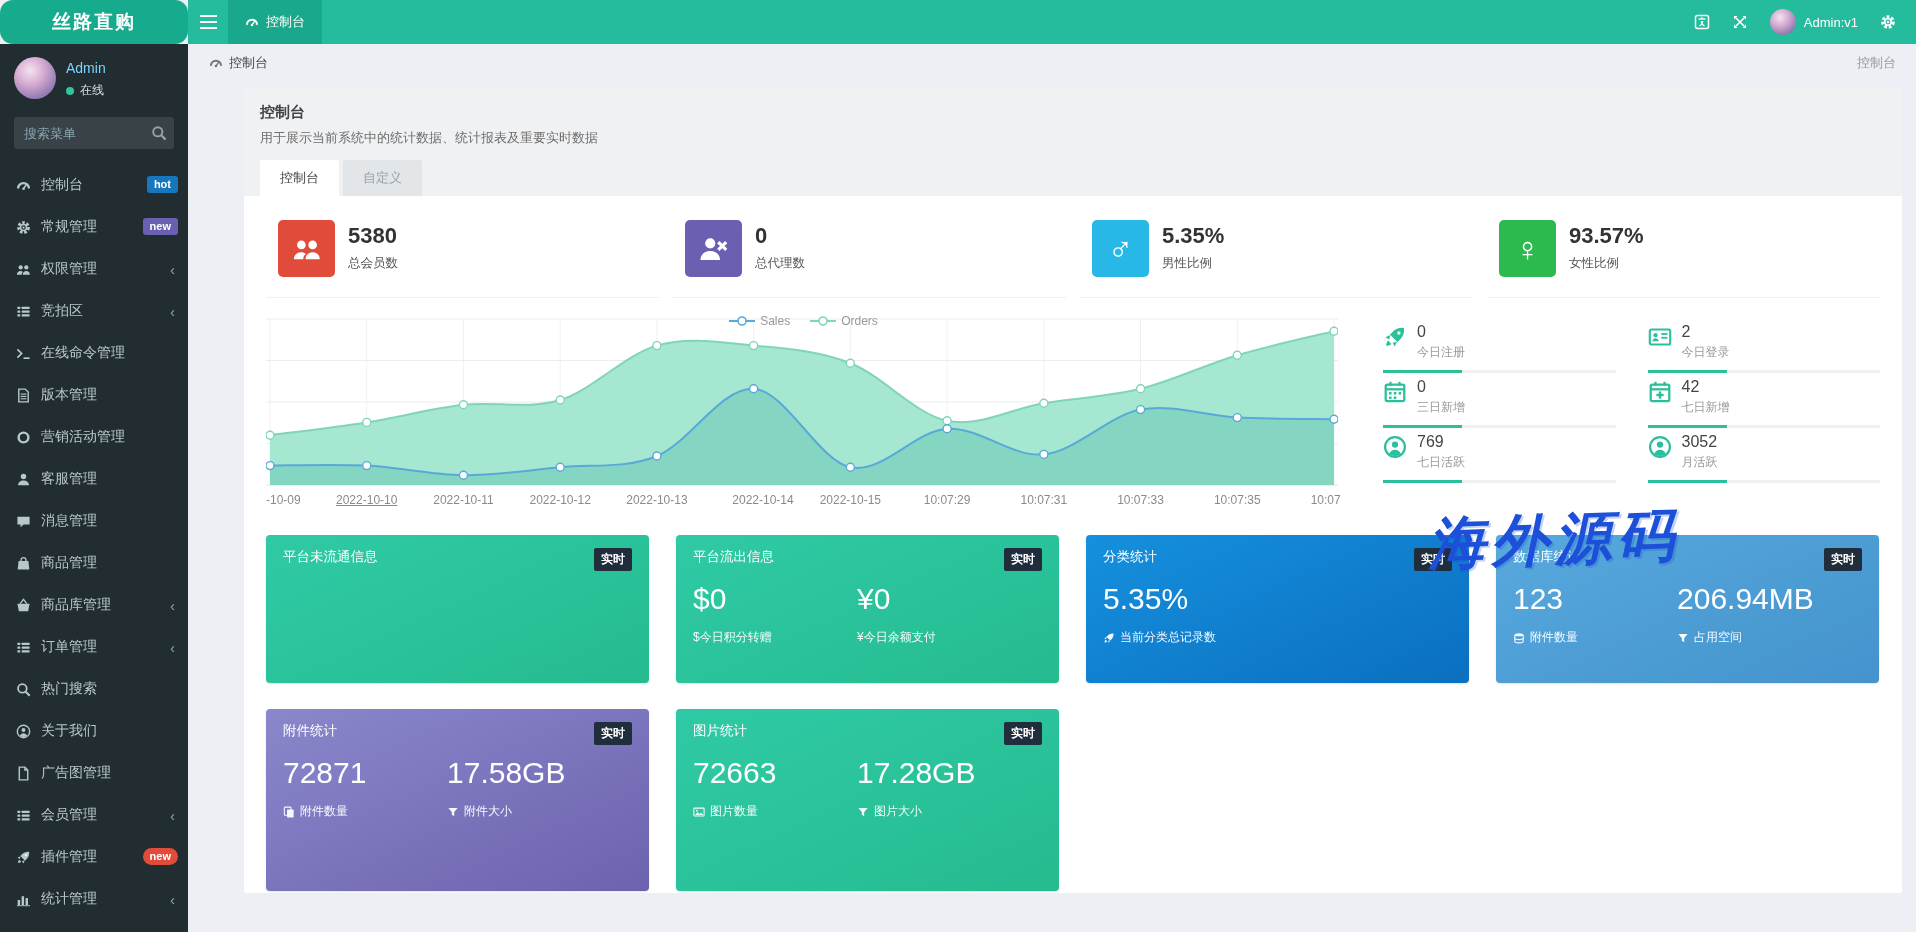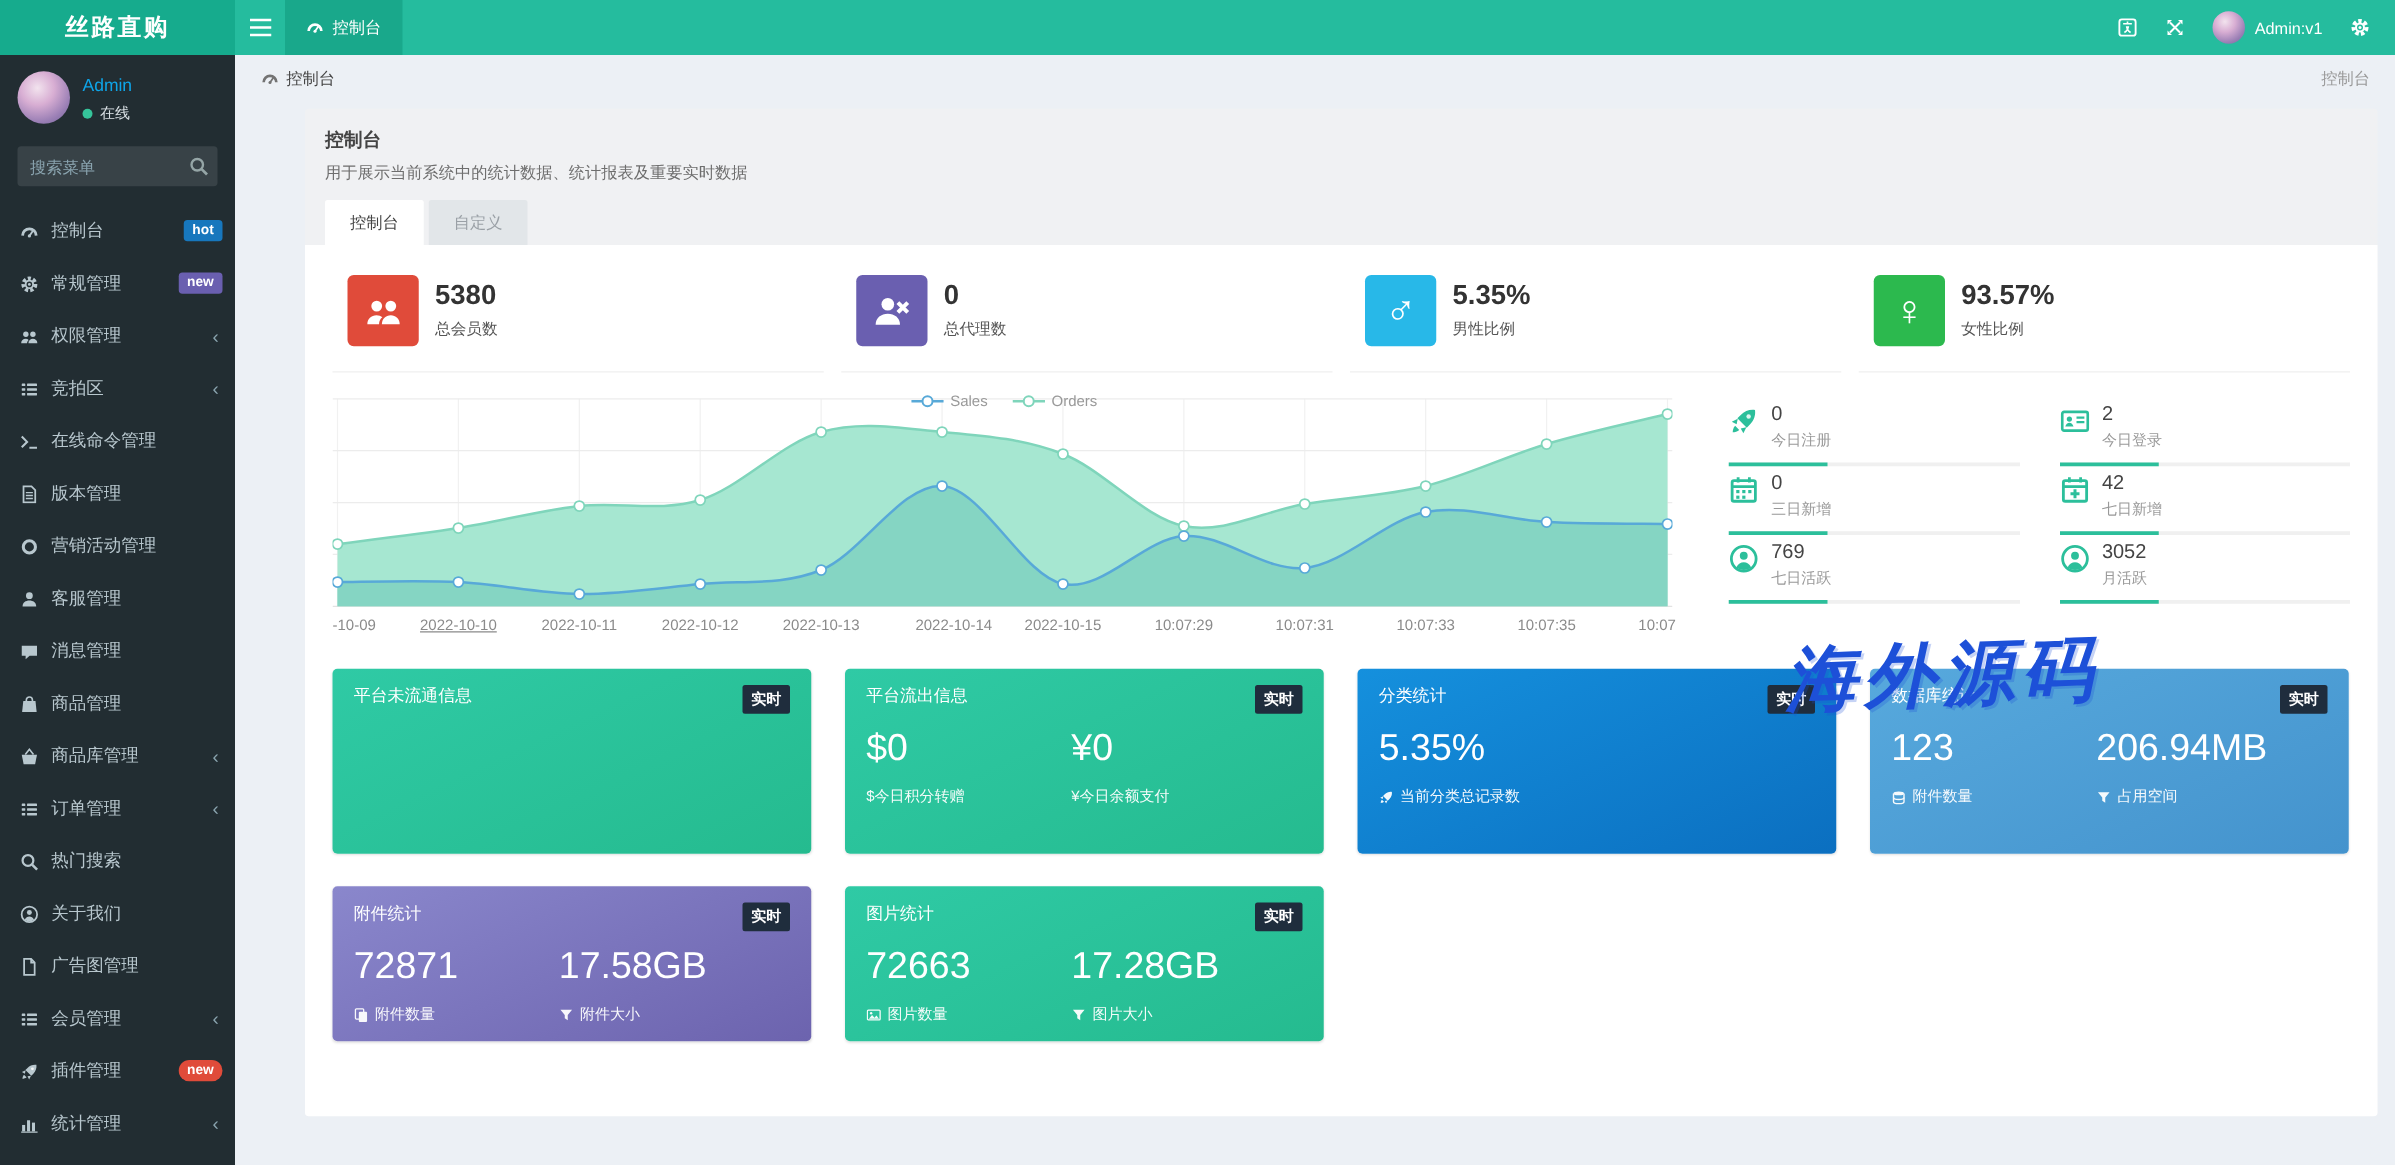--- a/index.html
+++ b/index.html
@@ -3,40 +3,40 @@
 <meta charset="utf-8">
 <style>
   * { box-sizing: border-box; margin: 0; padding: 0; }
   html,body { width:1916px; height:932px; overflow:hidden; }
   body { font-family:"Liberation Sans","DejaVu Sans",sans-serif; background:#ecf0f5; }
   .stage { position:relative; width:1916px; height:932px; overflow:hidden; }
 
   
   .topbar { display:flex; height:44px; }
   .logo { width:188px; background:#16ab8d; color:#fff; font-size:19px; font-weight:bold;
-          display:flex; align-items:center; justify-content:center; letter-spacing:2px; cursor:pointer; }
+          display:flex; align-items:center; justify-content:center; letter-spacing:2px; cursor:pointer;border-radius:13px; }
   .nav { flex:1; background:#25bc9e; display:flex; align-items:center; color:#fff; }
   .hamb { width:40px; height:44px; display:flex; flex-direction:column; justify-content:center; align-items:center; cursor:pointer; }
   .hamb i { display:block; width:17px; height:2px; background:#fff; margin:2px 0; }
   .nav-tab { height:44px; background:#19a88b; display:flex; align-items:center; gap:7px; padding:0 17px; font-size:13px; cursor:pointer; }
   .nav-right { margin-left:auto; display:flex; align-items:center; gap:22px; padding-right:20px; }
   .nav-right .ic { width:16px; height:16px; color:#fff; cursor:pointer; }
   .nav-user { display:flex; align-items:center; gap:8px; font-size:13px; cursor:pointer; }
   .avatar-sm { width:26px; height:26px; border-radius:50%;
      background:radial-gradient(circle at 38% 32%, #f2e3ee 0%, #d8aed3 35%, #9a7fb5 70%, #6e5f96 100%); }
 
   
   .row { display:flex; height:888px; }
 
   
   .sidebar { width:188px; background:#222d32; flex-shrink:0; overflow:hidden; }
   .spanel { display:flex; gap:10px; padding:13px 14px 10px; }
   .avatar-lg { width:42px; height:42px; border-radius:50%; flex-shrink:0;
      background:radial-gradient(circle at 38% 32%, #f2e3ee 0%, #d8aed3 35%, #9a7fb5 70%, #6e5f96 100%); }
-  .sname { color:#0ea5e9; font-size:14px; margin-top:3px; }
+  .sname { color:#7dd3fc; font-size:14px; margin-top:3px; }
   .sstatus { display:flex; align-items:center; gap:6px; margin-top:6px; color:#d9e0e4; font-size:12px; }
   .dot { width:8px; height:8px; border-radius:50%; background:#35c49a; }
   .ssearch { margin:8px 14px 10px; position:relative; }
   .ssearch input { width:100%; height:32px; background:#384247; border:none; border-radius:3px;
      color:#ccc; font-size:13px; padding:0 30px 0 10px; outline:none; font-family:inherit; }
   .ssearch input::placeholder { color:#8aa4af; }
   .ssearch .sbtn { position:absolute; right:7px; top:8px; width:16px; height:16px; color:#95a5a6; cursor:pointer; }
   .menu { padding-top:5px; }
   .mitem { height:42px; display:flex; align-items:center; padding:0 12px 0 16px;
      color:#b8c7ce; font-size:14px; position:relative; cursor:pointer; }
@@ -89,21 +89,21 @@
   .rval { font-size:16px; color:#444; }
   .rlab { font-size:12px; color:#999; margin-top:3px; }
   .rbar { height:3px; background:#f0f0f0; margin-top:9px; }
   .rbar i { display:block; height:3px; width:34%; background:#2cbf9b; }
 
   
   .cards { display:flex; gap:27px; margin-top:24px; }
   .card { width:383px; height:148px; border-radius:4px; color:#fff; padding:13px 17px;
           position:relative; box-shadow:0 1px 2px rgba(0,0,0,.12); }
   .cards.r2 { margin-top:26px; }
-  .cards.r2 .card { height:124px; }
+  .cards.r2 .card { height:182px; }
   .theme-green     { background:linear-gradient(155deg,#2fcaa5,#25bb8f); }
   .theme-blue      { background:linear-gradient(155deg,#1590dd,#0b6fc0); }
   .theme-lightblue { background:linear-gradient(155deg,#57a9dd,#4493cd); }
   .theme-purple    { background:linear-gradient(155deg,#8a87cc,#6c63ae); }
   .card-head { display:flex; justify-content:space-between; align-items:flex-start; }
   .card-title { font-size:13.5px; }
   .badge-rt { background:#1f2d3d; font-size:12px; font-weight:bold; padding:3px 7px; border-radius:2px; }
   .card-stats { display:flex; margin-top:11px; }
   .cstat { width:47%; }
   .cstat.full { width:100%; }

